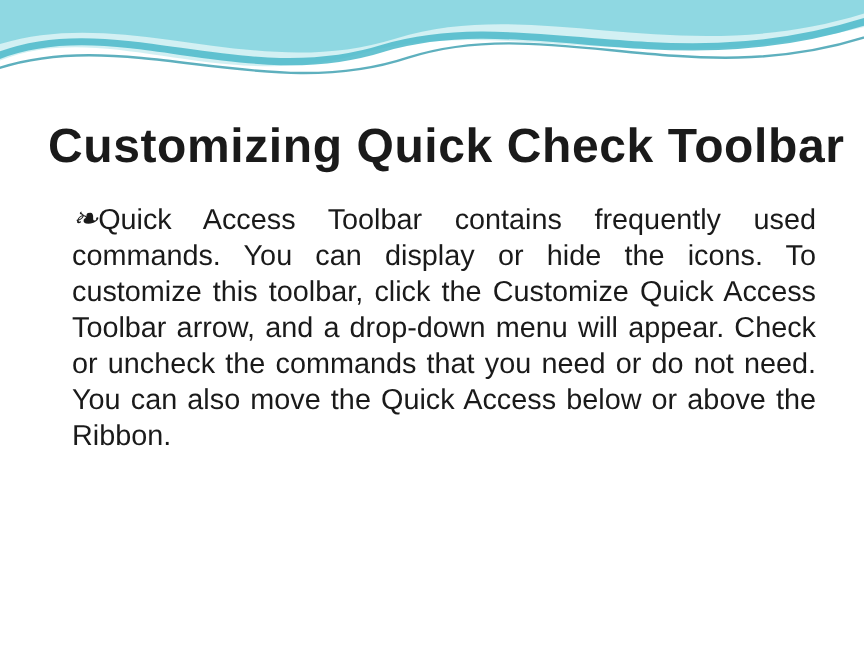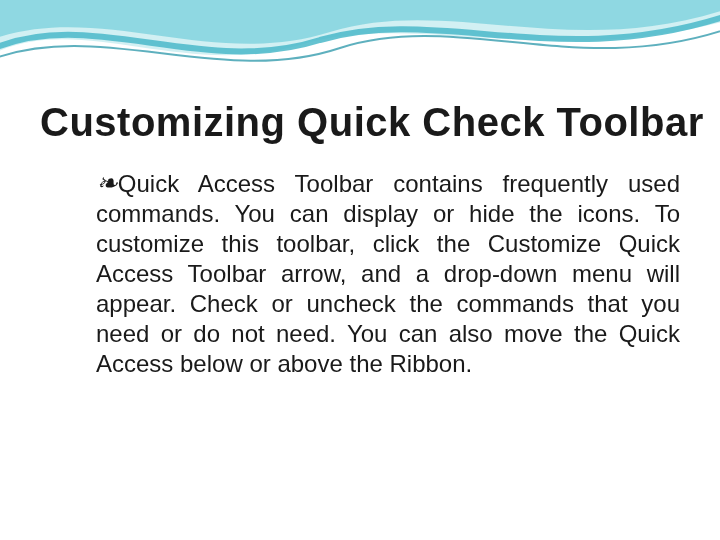--- a/index.html
+++ b/index.html
@@ -45,21 +45,20 @@
     color: #1a1a1a;
     line-height: 1;
     vertical-align: baseline;
   }
   .body-text {
     font-size: 24px;
     color: #1a1a1a;
     line-height: 1.25;
     text-align: justify;
     text-justify: inter-word;
-    margin-left: 36px;
   }
 </style>
 </head>
 <body>
 
 <div class="wave-container">
   <svg width="720" height="120" viewBox="0 0 720 120" preserveAspectRatio="none">
 
     <path d="M -10 55 C 80 10, 180 80, 300 45 C 420 10, 540 70, 730 20 L 730 -10 L -10 -10 Z" fill="#cdeef2" opacity="0.9"></path>
 

